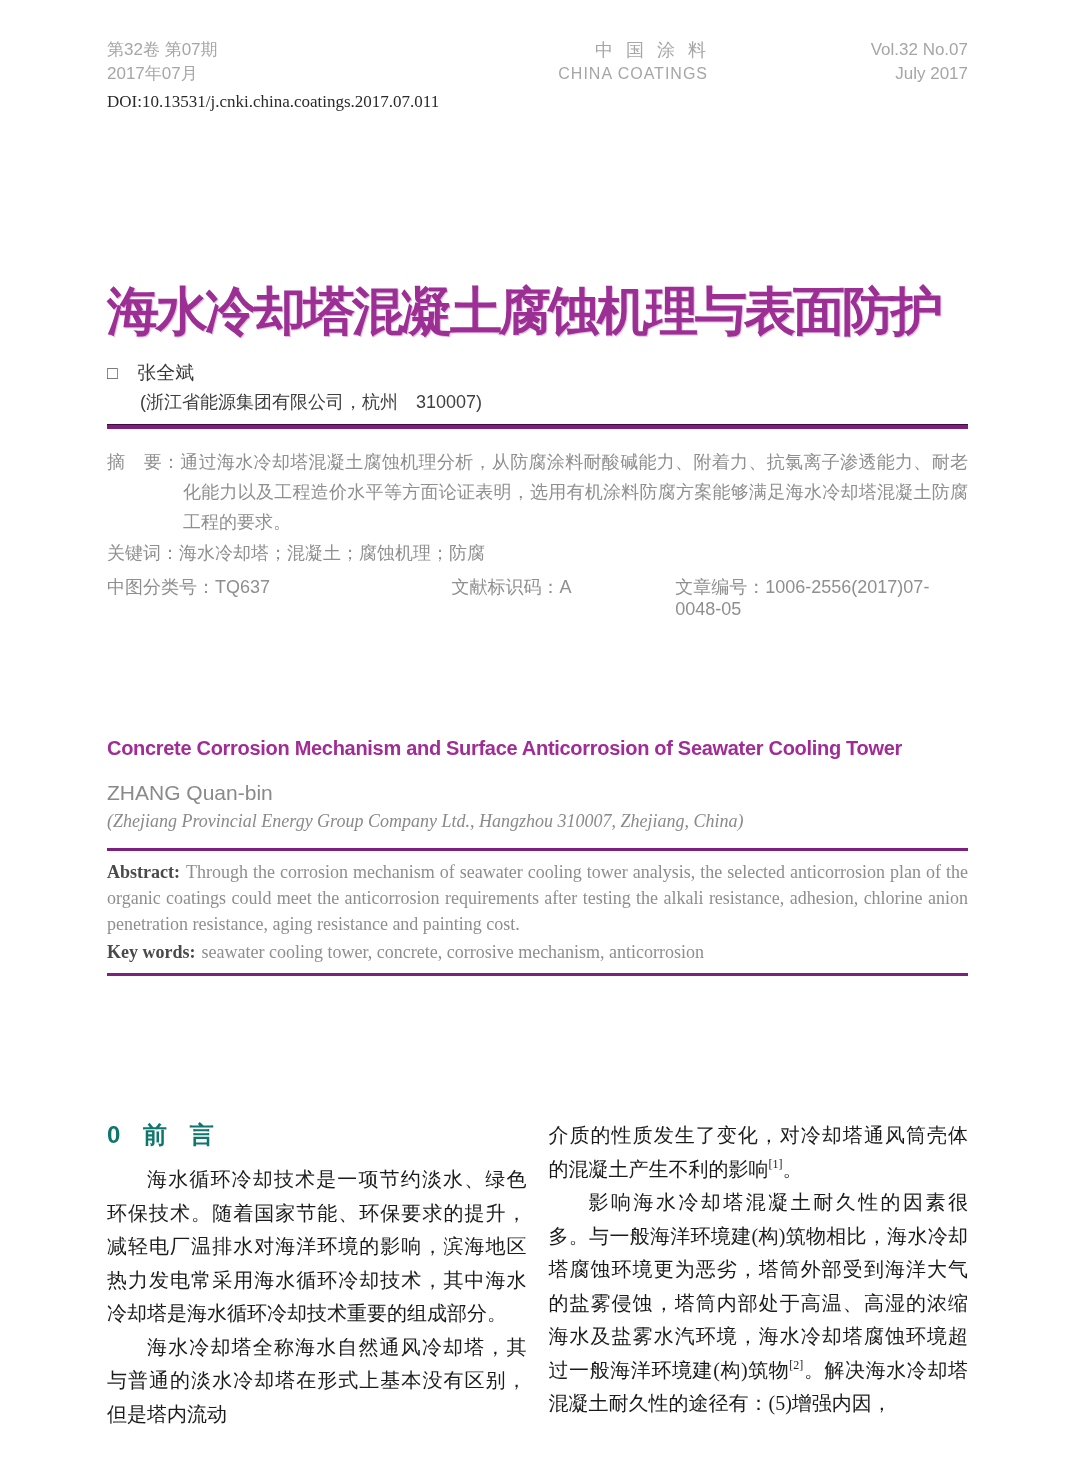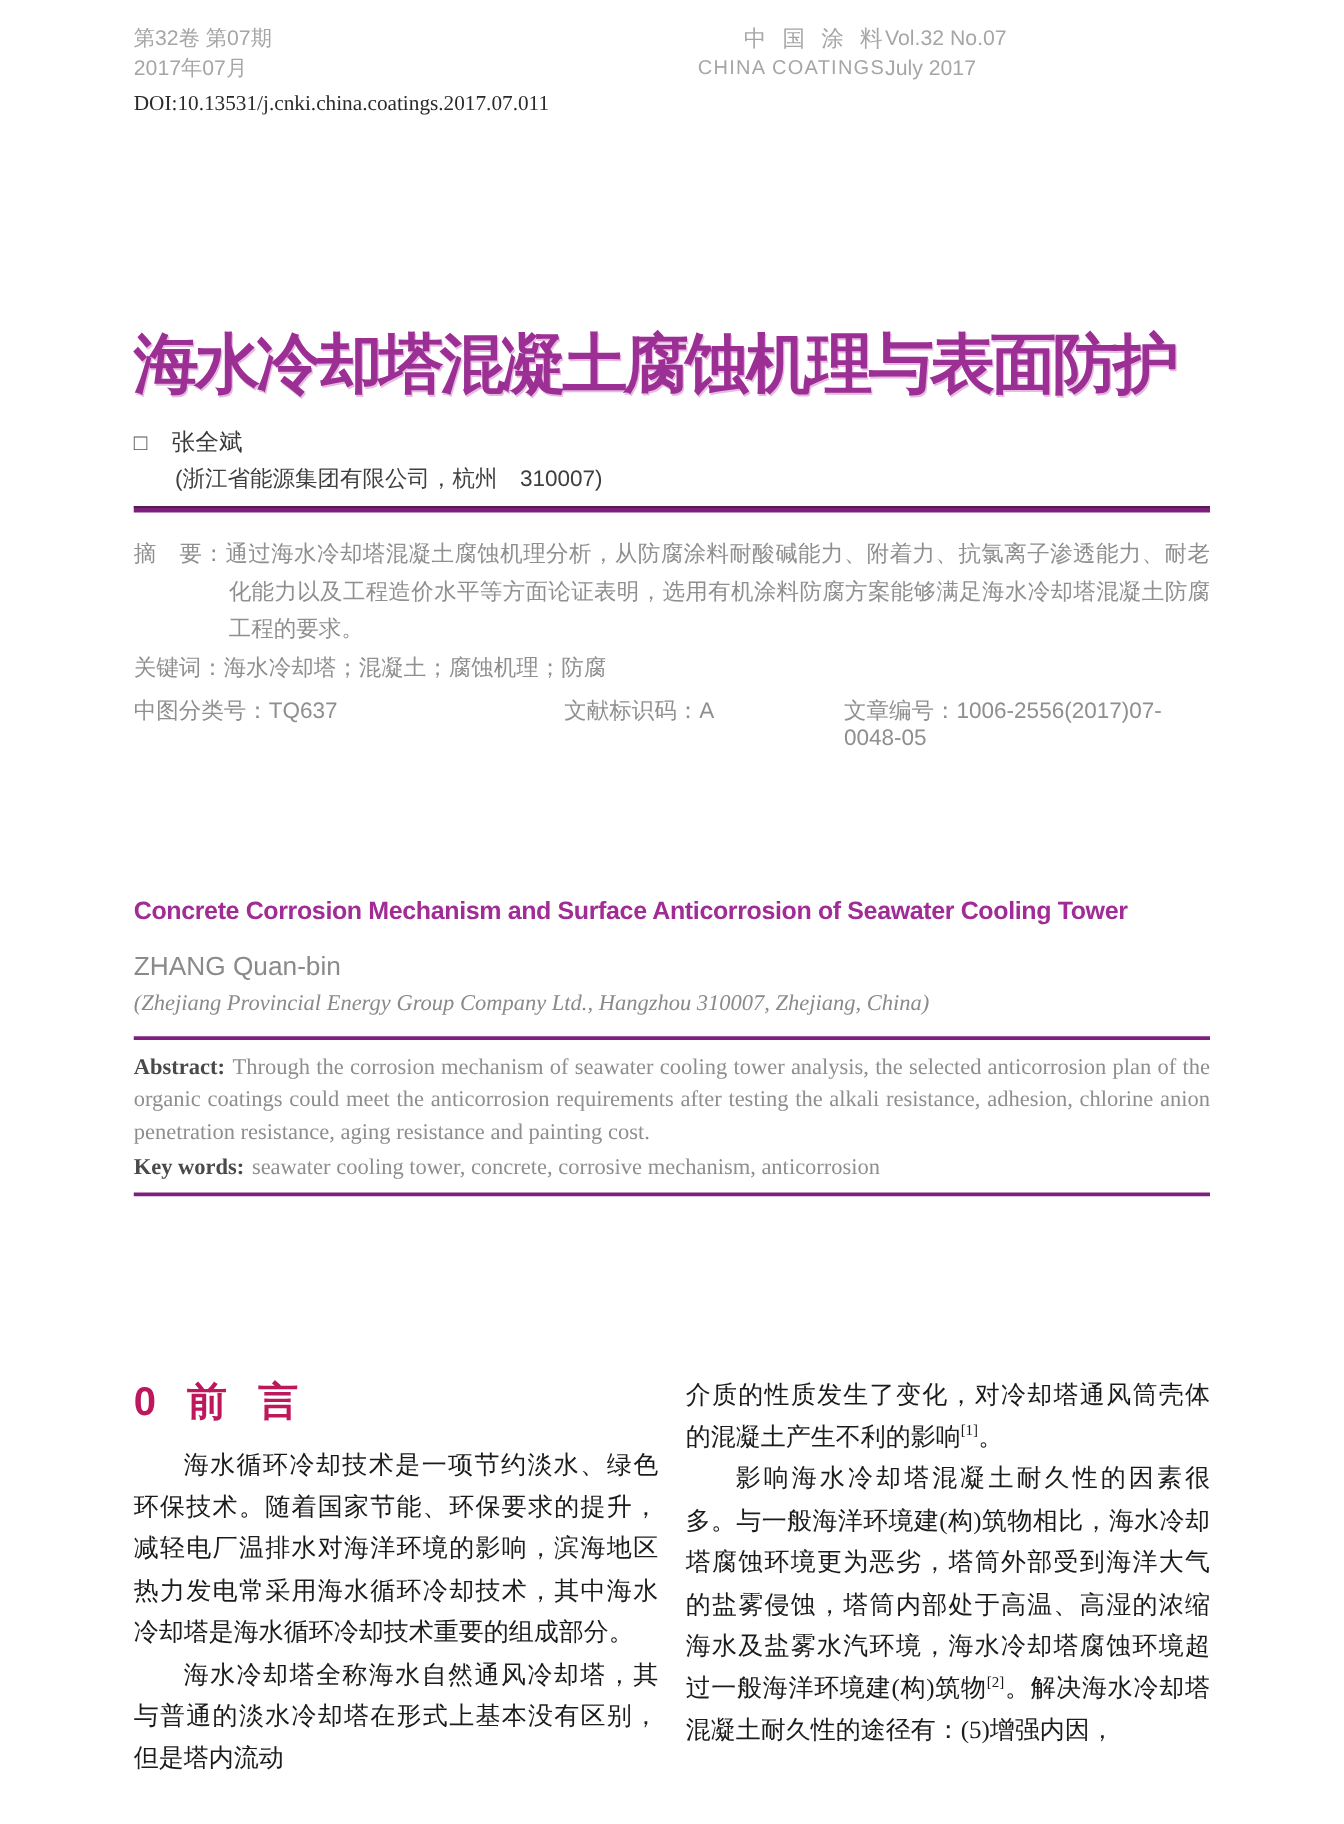--- a/index.html
+++ b/index.html
@@ -4,38 +4,38 @@
 <style>
   * { margin: 0; padding: 0; box-sizing: border-box; }
   html, body { background: #ffffff; }
   .page {
     position: relative;
     width: 1075px;
     height: 1459px;
     margin: 0 auto;
     background: #ffffff;
     overflow: hidden;
-    padding: 19px 107px 0 107px;
+    padding: 38px 107px 0 107px;
     font-family: "Liberation Serif", serif;
     color: #1b1b1b;
   }
 
   
   .jheader {
     display: flex;
     justify-content: space-between;
     align-items: flex-start;
     color: #a6a6a6;
     font-family: "Liberation Sans", sans-serif;
     font-size: 17px;
     line-height: 24px;
   }
   .jheader .left  { text-align: left;  width: 260px; }
   .jheader .center{ text-align: right; flex: 1; }
-  .jheader .right { width: 260px; }
+  .jheader .right { text-align: right; width: 260px; }
   .jname-cn { font-size: 18px; word-spacing: 4px; letter-spacing: 2px; }
   .jname-en { font-size: 16px; letter-spacing: 1px; }
   .doi {
     margin-top: 6px;
     font-size: 17px;
     color: #2a2a2a;
     font-family: "Liberation Serif", serif;
   }
 
   
@@ -144,22 +144,22 @@
   
   .columns {
     margin-top: 143px;
     display: flex;
     gap: 22px;
   }
   .col { width: 420px; }
   .sec-heading {
     font-family: "Liberation Sans", sans-serif;
     font-weight: 700;
-    font-size: 32px;
-    color: #be185d;
+    font-size: 24px;
+    color: #0f766e;
     word-spacing: 16px;
     margin-bottom: 12px;
   }
   .body-p {
     font-size: 20px;
     line-height: 33.5px;
     text-align: justify;
     color: #1b1b1b;
   }
   .body-p.indent { text-indent: 2em; }

